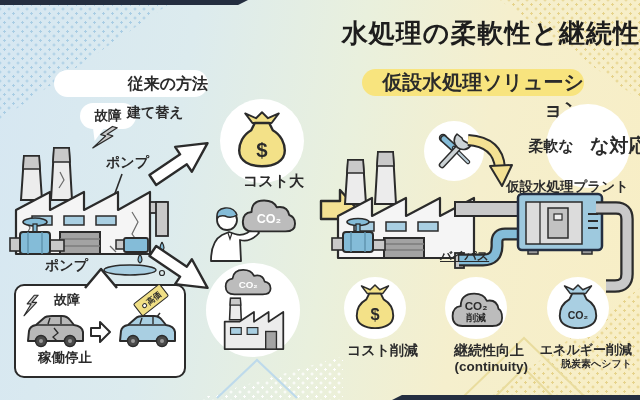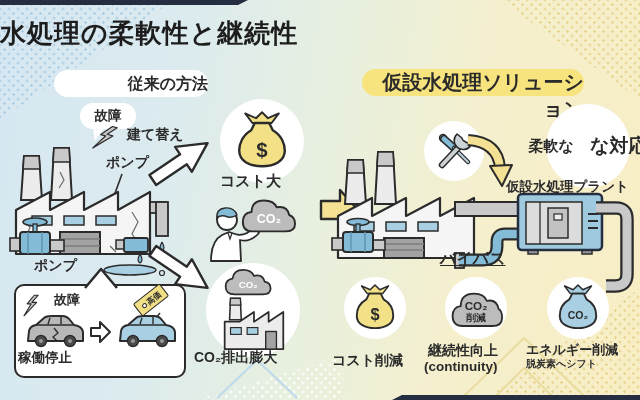--- a/index.html
+++ b/index.html
@@ -1,21 +1,21 @@
 <!DOCTYPE html>
 <html><head>
 <meta charset="utf-8">
 <style>
   html,body{margin:0;padding:0;background:#888;}
   .scene{position:relative;width:640px;height:400px;overflow:hidden;
     font-family:"Liberation Sans","DejaVu Sans",sans-serif;color:#2b2b2b;
     background:linear-gradient(100deg,#d6e7f2 0%,#dcebee 28%,#e9f0dd 52%,#f5efcd 72%,#f8eec5 100%);}
   .abs{position:absolute;}
   .lbl{position:absolute;font-weight:bold;color:#2b2b2b;white-space:nowrap;line-height:1.2;}
-  .ctr{text-align:left;}
+  .ctr{text-align:right;}
   .pill{position:absolute;font-weight:bold;text-align:right;border-radius:14px;}
   .wcircle{position:absolute;background:#fff;border-radius:50%;display:flex;align-items:center;justify-content:center;}
   .dots{position:absolute;background-image:radial-gradient(var(--dc) 1.2px,transparent 1.4px),radial-gradient(var(--dc) 1.2px,transparent 1.4px);background-size:9px 9px;background-position:0 0,4.5px 4.5px;}
   .navy{position:absolute;background:#242e40;}
   svg{display:block;overflow:visible;}
   svg text{font-family:"Liberation Sans","DejaVu Sans",sans-serif;font-weight:bold;}
   .tag{position:absolute;background:#f0df85;border:1.5px solid #2b2b2b;border-radius:2px;
     display:flex;align-items:center;justify-content:center;font-weight:bold;}
   .tag::before{content:"";width:3px;height:3px;background:#fff;border:1px solid #2b2b2b;border-radius:50%;margin-right:2px;}
   .bubble{position:absolute;background:#fff;border-radius:13px;display:flex;align-items:center;justify-content:center;font-weight:bold;}
@@ -45,21 +45,21 @@
   <div class="pill" style="left:54px;top:70px;width:154px;height:27px;line-height:27px;font-size:16px;background:#fff;">従来の方法</div>
   <div class="pill" style="left:362px;top:69px;width:222px;height:27px;line-height:27px;font-size:20px;background:#f8e47e;">仮設水処理ソリューション</div>
 
   <div class="bubble" style="left:80px;top:103px;width:56px;height:26px;font-size:13.5px;">
     <span>故障</span>
   </div>
   <div class="bubble-tail" style="left:90px;top:126px;"></div>
   <svg class="abs" style="left:96px;top:125px;transform:rotate(16deg);" width="19" height="26" viewBox="0 0 19 26">
     <polygon points="13,0 4,11 9,11 0,26 16,9 10,9 18,0" fill="#c9c9c9" stroke="#2b2b2b" stroke-width="1.2" stroke-linejoin="round"></polygon>
   </svg>
-  <div class="lbl" style="left:127px;top:126px;font-size:14px;">建て替え</div>
+  <div class="lbl" style="left:127px;top:104px;font-size:14px;">建て替え</div>
   <div class="lbl" style="left:106px;top:154px;font-size:14px;">ポンプ</div>
   <svg class="abs" style="left:106px;top:172px;" width="20" height="26" viewBox="0 0 20 26">
     <path d="M16,2 L8,24" fill="none" stroke="#2b2b2b" stroke-width="1.6"></path>
   </svg>
 
   <svg class="abs" style="left:10px;top:142px;" width="168" height="136" viewBox="0 0 168 136">
     <path d="M14,14 h15 l3,44 h-21 z" fill="#ececec" stroke="#2b2b2b" stroke-width="2"></path>
     <path d="M14,14 h15 l1,13 h-17 z" fill="#c9c9c9" stroke="#2b2b2b" stroke-width="1.6"></path>
     <path d="M44,6 h15 l3,52 h-21 z" fill="#ececec" stroke="#2b2b2b" stroke-width="2"></path>
     <path d="M44,6 h15 l1,14 h-17 z" fill="#c9c9c9" stroke="#2b2b2b" stroke-width="1.6"></path>
@@ -131,21 +131,20 @@
       <path d="M24,28 Q15,28 15,20 Q15,13 22,12 Q23,3 33,3 Q41,3 44,9 Q53,7 55,15 Q61,16 61,22 Q61,28 53,28 Z" fill="#bcbcbc" stroke="#2b2b2b" stroke-width="1.8" stroke-linejoin="round"></path>
       <text x="38" y="21" text-anchor="middle" font-size="10" fill="#fff">CO₂</text>
       <path d="M20,32 h10 l1,22 h-12 z" fill="#ececec" stroke="#2b2b2b" stroke-width="1.6"></path>
       <path d="M20,32 h10 l0.5,7 h-11 z" fill="#c9c9c9" stroke="#2b2b2b" stroke-width="1.3"></path>
       <path d="M14,56 V84 H74 V46 L59,56 V46 L44,56 V46 L29,56 Z" fill="#ececec" stroke="#2b2b2b" stroke-width="1.8" stroke-linejoin="round"></path>
       <rect x="20" y="62" width="11" height="7" fill="#a9cfe2" stroke="#2b2b2b" stroke-width="1.2"></rect>
       <rect x="37" y="62" width="11" height="7" fill="#a9cfe2" stroke="#2b2b2b" stroke-width="1.2"></rect>
       <rect x="56" y="66" width="11" height="18" fill="#a3a3a3" stroke="#2b2b2b" stroke-width="1.4"></rect>
     </svg>
   </div>
-  <div class="lbl ctr" style="left:194px;top:349px;width:118px;font-size:14px;">CO₂排出膨大</div>
 
   <div class="abs" style="left:14px;top:284px;width:168px;height:90px;background:#fff;border:2.5px solid #2b2b2b;border-radius:10px;">
     <div class="lbl" style="left:38px;top:6px;font-size:13px;">故障</div>
     <svg class="abs" style="left:8px;top:9px;" width="15" height="21" viewBox="0 0 19 26">
       <polygon points="13,0 4,11 9,11 0,26 16,9 10,9 18,0" fill="#c9c9c9" stroke="#2b2b2b" stroke-width="1.4" stroke-linejoin="round"></polygon>
     </svg>
     <svg class="abs" style="left:8px;top:26px;" width="62" height="36" viewBox="0 0 62 36">
       <path d="M4,29 L5,19 Q6,14 12,13 L20,6 Q22,4 28,4 L38,4 Q43,4 46,8 L50,13 Q58,14 59,20 L59,29 Z" fill="#b8b8b8" stroke="#2b2b2b" stroke-width="2" stroke-linejoin="round"></path>
       <path d="M12,13 H50 M24,12 L26,6 M37,5 V12" fill="none" stroke="#2b2b2b" stroke-width="1.4"></path>
       <polyline points="30,16 34,21 29,25 33,29" fill="none" stroke="#2b2b2b" stroke-width="1.3"></polyline>
@@ -238,30 +237,30 @@
     <path d="M24,14 V56" stroke="#2b2b2b" stroke-width="1.3"></path>
     <rect x="32" y="20" width="20" height="30" fill="#c2c2c2" stroke="#2b2b2b" stroke-width="1.5"></rect>
     <rect x="38" y="26" width="8" height="6" fill="#efefef" stroke="#2b2b2b" stroke-width="1.2"></rect>
     <path d="M72,26 h10 M72,33 h10 M72,40 h10" stroke="#2b2b2b" stroke-width="2"></path>
   </svg>
   <svg class="abs" style="left:594px;top:196px;" width="46" height="112" viewBox="0 0 46 112">
     <path d="M2,12 H22 Q33,12 33,23 V78 Q33,90 21,90 H12" fill="none" stroke="#2b2b2b" stroke-width="13.5"></path>
     <path d="M2,12 H22 Q33,12 33,23 V78 Q33,90 21,90 H12" fill="none" stroke="#c9c9c9" stroke-width="9"></path>
   </svg>
   <div class="lbl" style="left:506px;top:179px;font-size:13.5px;">仮設水処理プラント</div>
-  <div class="lbl" style="left:440px;top:249px;font-size:16px;text-decoration:underline;">バイパス</div>
+  <div class="lbl" style="left:440px;top:249px;font-size:12px;text-decoration:underline;">バイパス</div>
 
   <div class="wcircle" style="left:344px;top:277px;width:62px;height:62px;">
     <svg width="48" height="48" viewBox="0 0 50 50">
       <path d="M17,10 L11,2 L20,6 L25,1 L30,6 L39,2 L33,10 Z" fill="#f3e188" stroke="#2b2b2b" stroke-width="1.6" stroke-linejoin="round"></path>
       <path d="M19,10 H31 L34,16 C41,20 44,27 44,33 C44,42 35,46 25,46 C15,46 6,42 6,33 C6,27 9,20 16,16 Z" fill="#f3e188" stroke="#2b2b2b" stroke-width="2" stroke-linejoin="round"></path>
       <text x="25" y="38" text-anchor="middle" font-size="17" fill="#2b2b2b">$</text>
     </svg>
   </div>
-  <div class="lbl ctr" style="left:332px;top:352px;width:86px;font-size:14px;">コスト削減</div>
+  <div class="lbl ctr" style="left:332px;top:342px;width:86px;font-size:14px;">コスト削減</div>
 
   <div class="wcircle" style="left:445px;top:277px;width:62px;height:62px;">
     <svg width="54" height="46" viewBox="0 0 60 48">
       <path d="M15,44 Q4,44 4,33 Q4,23 13,22 Q13,8 28,8 Q39,8 42,16 Q53,14 55,25 Q59,27 59,35 Q59,44 48,44 Z" fill="#bcbcbc" stroke="#2b2b2b" stroke-width="2" stroke-linejoin="round"></path>
       <text x="30" y="26" text-anchor="middle" font-size="13" fill="#2b2b2b">CO₂</text>
       <text x="30" y="39" text-anchor="middle" font-size="11" fill="#2b2b2b">削減</text>
     </svg>
   </div>
   <div class="lbl ctr" style="left:424px;top:359px;width:104px;font-size:13.5px;">(continuity)</div>
   <div class="lbl ctr" style="left:428px;top:342px;width:96px;font-size:14px;">継続性向上</div>

